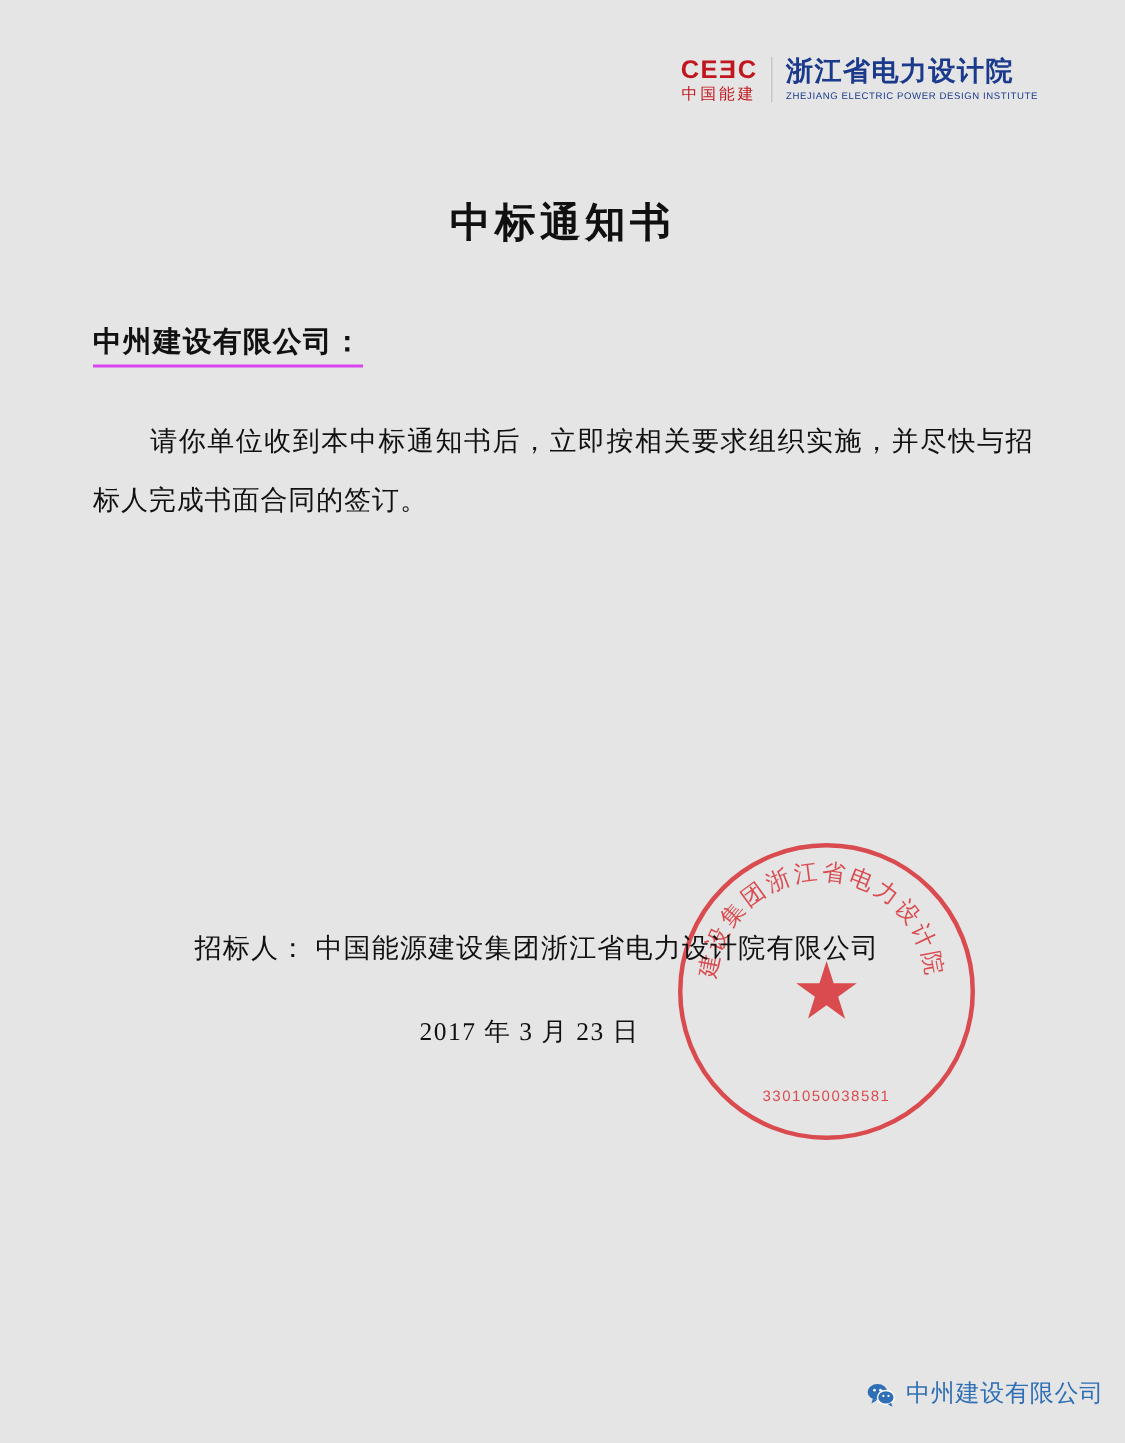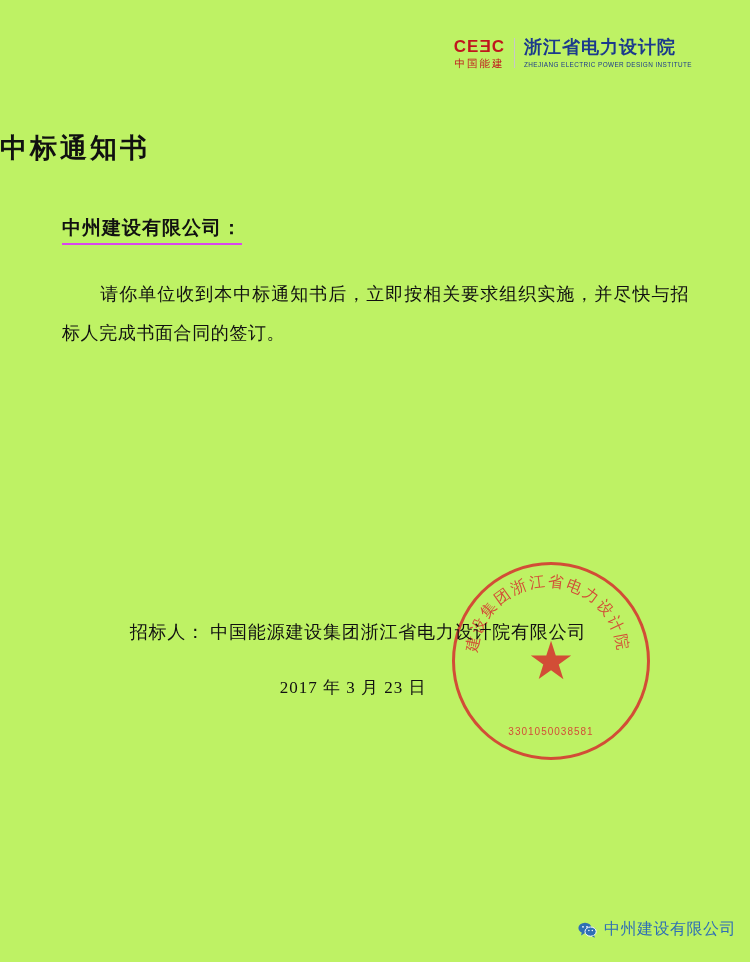--- a/index.html
+++ b/index.html
@@ -13,21 +13,21 @@
     position: relative;
     font-family: "Liberation Serif", "DejaVu Serif", serif;
     color: #111111;
     overflow: hidden;
   }
 
   .page {
     position: relative;
     width: 750px;
     height: 962px;
-    background: #bef264;
+    background: #e5e5e5;
   }
 
   
   .letterhead {
     position: absolute;
     top: 38px;
     right: 58px;
     display: flex;
     align-items: center;
     gap: 9px;
@@ -77,20 +77,21 @@
     letter-spacing: 0.4px;
     margin-top: 3px;
   }
 
   
   .doc-title {
     position: absolute;
     top: 130px;
     left: 0;
     width: 750px;
+    text-align: center;
     font-size: 27px;
     font-weight: bold;
     letter-spacing: 3px;
     color: #101010;
   }
 
   
   .body-block {
     position: absolute;
     top: 215px;

